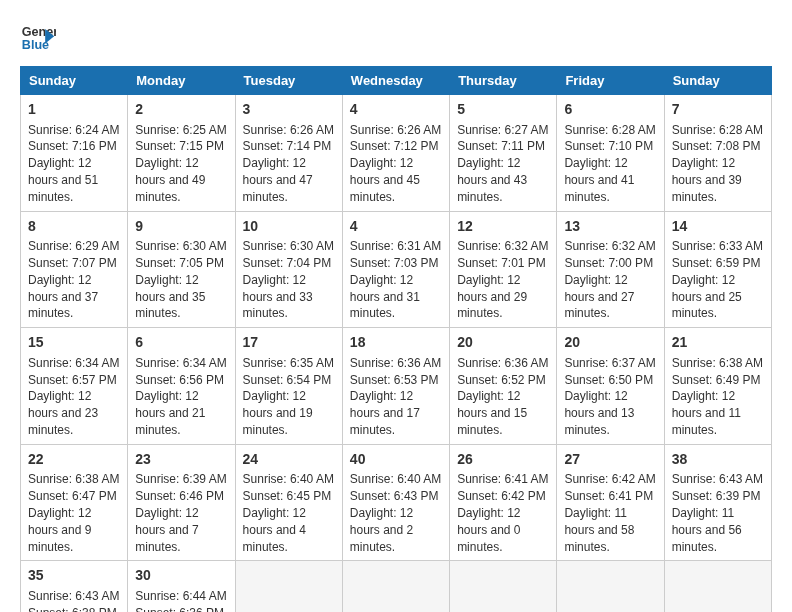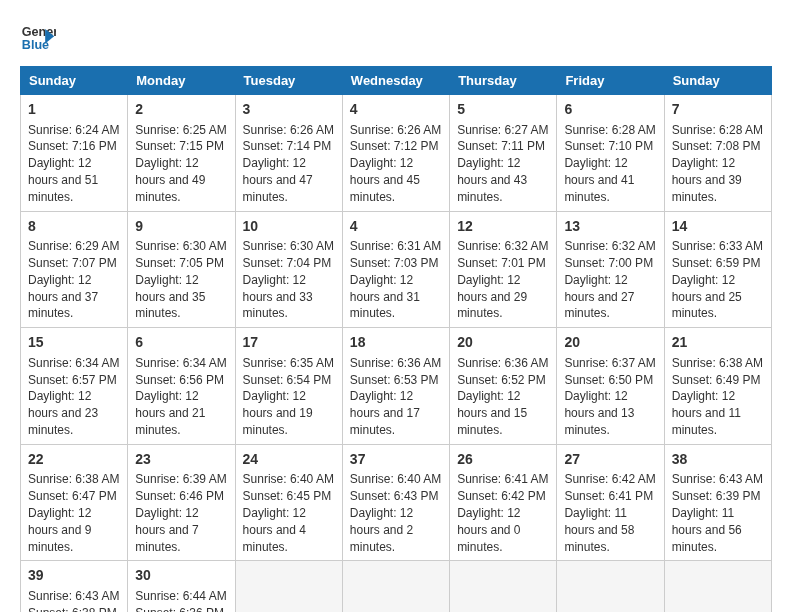--- a/index.html
+++ b/index.html
@@ -205,39 +205,39 @@
       </td>
         <td>
         <span class="day-number">23</span>
         <span class="day-info">Sunrise: 6:39 AM<br>Sunset: 6:46 PM<br>Daylight: 12 hours and 7 minutes.</span>
       </td>
         <td>
         <span class="day-number">24</span>
         <span class="day-info">Sunrise: 6:40 AM<br>Sunset: 6:45 PM<br>Daylight: 12 hours and 4 minutes.</span>
       </td>
         <td>
-        <span class="day-number">37</span>
+        <span class="day-number">40</span>
         <span class="day-info">Sunrise: 6:40 AM<br>Sunset: 6:43 PM<br>Daylight: 12 hours and 2 minutes.</span>
       </td>
         <td>
         <span class="day-number">26</span>
         <span class="day-info">Sunrise: 6:41 AM<br>Sunset: 6:42 PM<br>Daylight: 12 hours and 0 minutes.</span>
       </td>
         <td>
         <span class="day-number">27</span>
         <span class="day-info">Sunrise: 6:42 AM<br>Sunset: 6:41 PM<br>Daylight: 11 hours and 58 minutes.</span>
       </td>
         <td>
         <span class="day-number">38</span>
         <span class="day-info">Sunrise: 6:43 AM<br>Sunset: 6:39 PM<br>Daylight: 11 hours and 56 minutes.</span>
       </td>
       </tr>
       <tr class="week-row">
         <td>
-        <span class="day-number">39</span>
+        <span class="day-number">35</span>
         <span class="day-info">Sunrise: 6:43 AM<br>Sunset: 6:38 PM<br>Daylight: 11 hours and 54 minutes.</span>
       </td>
         <td>
         <span class="day-number">30</span>
         <span class="day-info">Sunrise: 6:44 AM<br>Sunset: 6:36 PM<br>Daylight: 11 hours and 52 minutes.</span>
       </td>
         <td class="empty"></td>
         <td class="empty"></td>
         <td class="empty"></td>
         <td class="empty"></td>

